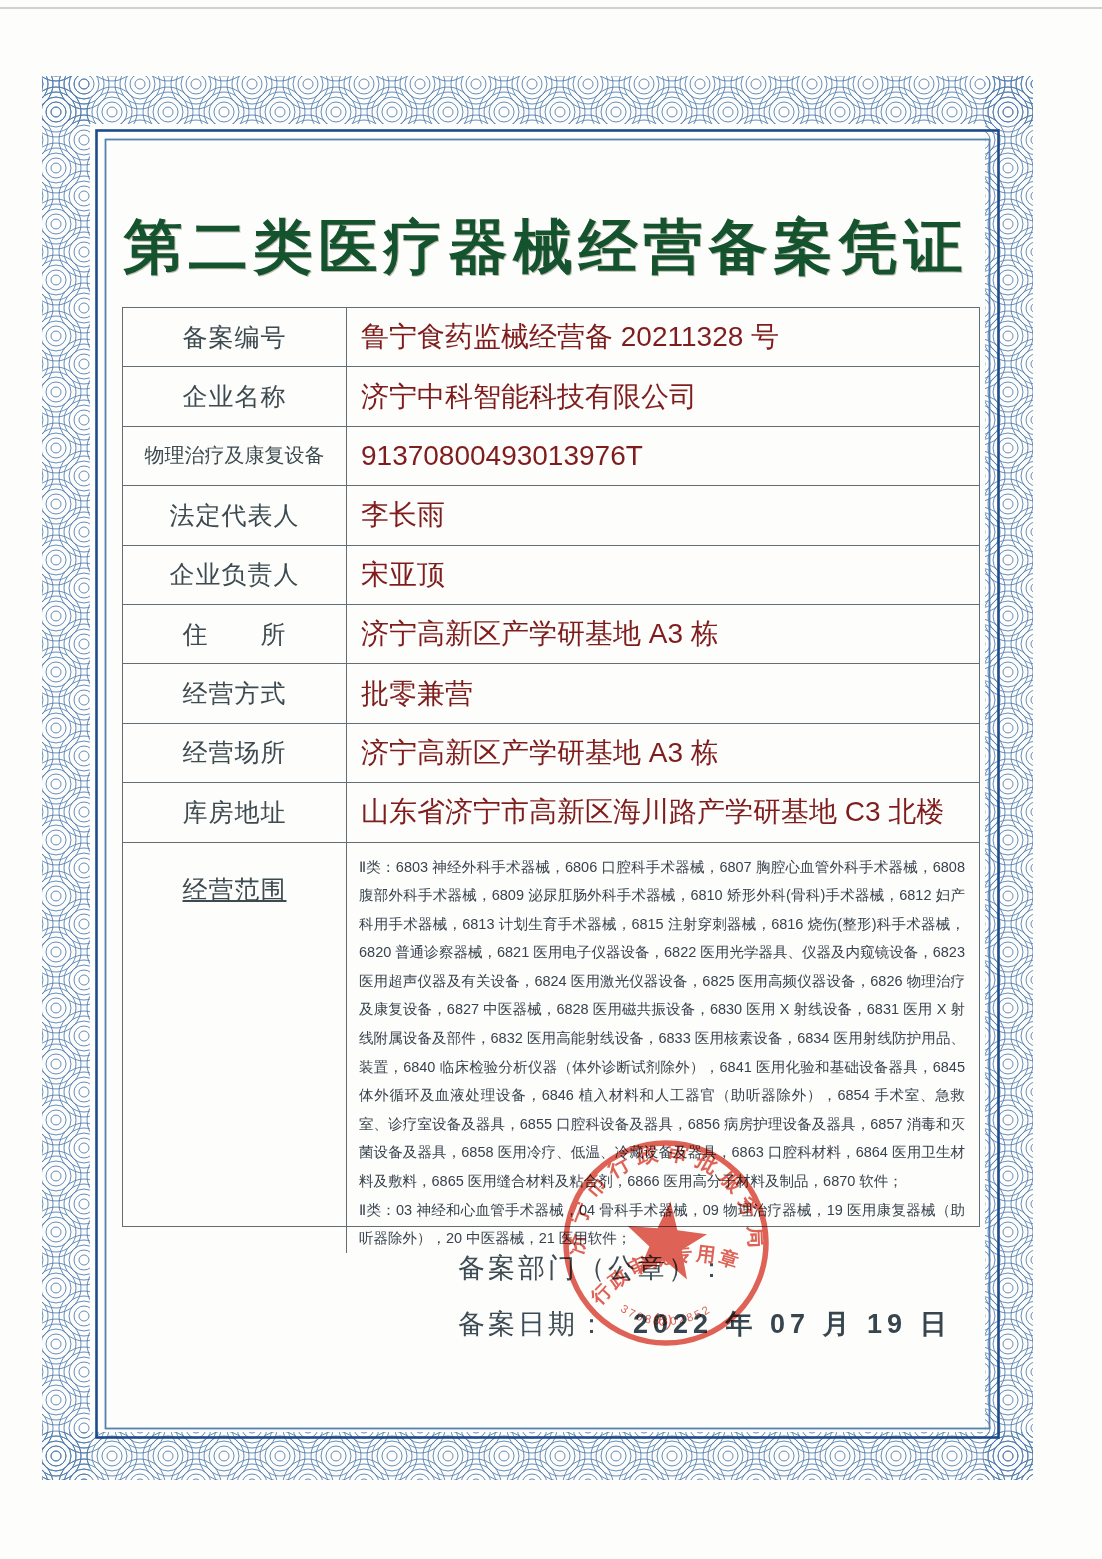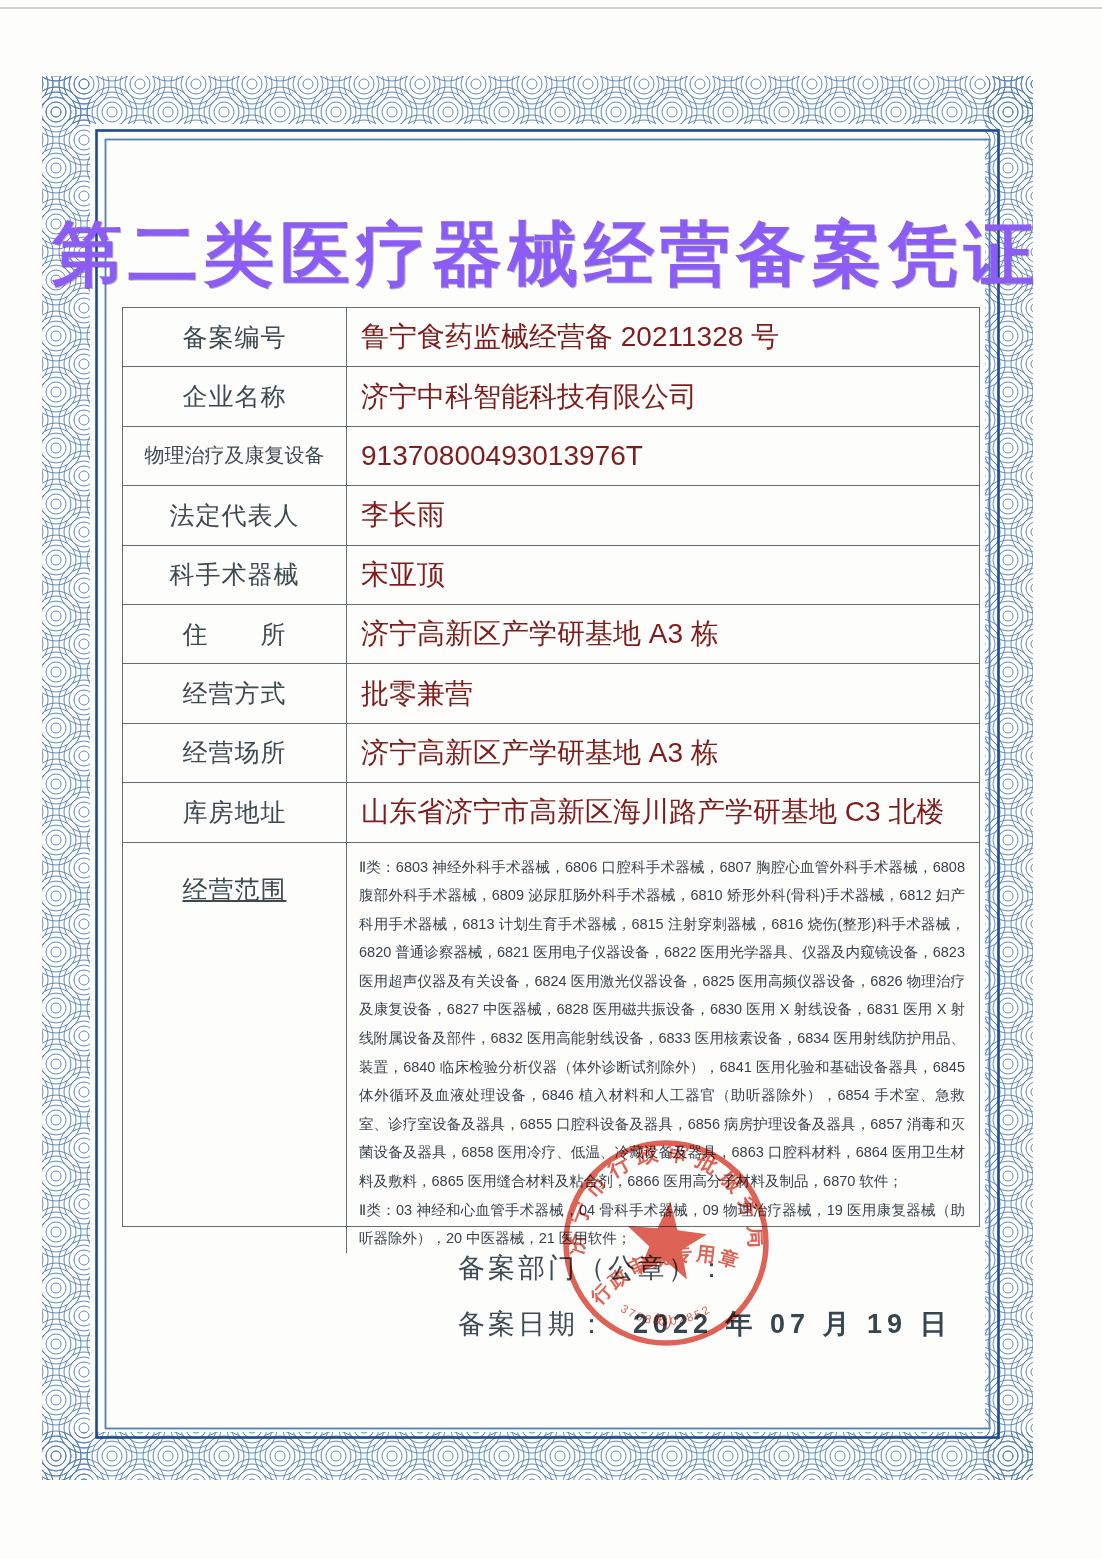--- a/index.html
+++ b/index.html
@@ -6,21 +6,21 @@
   .page{
     position:relative;width:1102px;height:1559px;overflow:hidden;
     background:#fdfdfc;
     font-family:"Liberation Sans",sans-serif;
   }
   .scan-artifact-top{position:absolute;left:0;top:7px;width:1102px;height:2px;background:#a9adb2;opacity:.55;}
   .border-svg{position:absolute;left:0;top:0;}
   .cert-title{
     position:absolute;left:0;top:208px;width:1092px;text-align:center;
     font-family:"DejaVu Serif","Liberation Serif",serif;
-    font-size:70px;font-weight:bold;letter-spacing:6px;color:#8b5cf6;
+    font-size:59px;font-weight:bold;letter-spacing:6px;color:#14532d;
     text-shadow:1px 1px 0 rgba(70,60,28,.35);
   }
   .cert-table{
     position:absolute;left:122px;top:307px;width:858px;height:920px;
     display:grid;grid-template-columns:224px 1fr;grid-template-rows:repeat(9,59.4px) 1fr;
     border:1px solid #636d73;box-sizing:border-box;background:transparent;
   }
   .cell{box-sizing:border-box;border-bottom:1px solid #636d73;}
   .cell.last{border-bottom:none;}
   .label-cell{
@@ -104,21 +104,21 @@
 
     <div class="cell label-cell">企业名称</div>
     <div class="cell value-cell">济宁中科智能科技有限公司</div>
 
     <div class="cell label-cell small">物理治疗及康复设备</div>
     <div class="cell value-cell">91370800493013976T</div>
 
     <div class="cell label-cell">法定代表人</div>
     <div class="cell value-cell">李长雨</div>
 
-    <div class="cell label-cell">科手术器械</div>
+    <div class="cell label-cell">企业负责人</div>
     <div class="cell value-cell">宋亚顶</div>
 
     <div class="cell label-cell">住　　所</div>
     <div class="cell value-cell">济宁高新区产学研基地 A3 栋</div>
 
     <div class="cell label-cell">经营方式</div>
     <div class="cell value-cell">批零兼营</div>
 
     <div class="cell label-cell">经营场所</div>
     <div class="cell value-cell">济宁高新区产学研基地 A3 栋</div>

